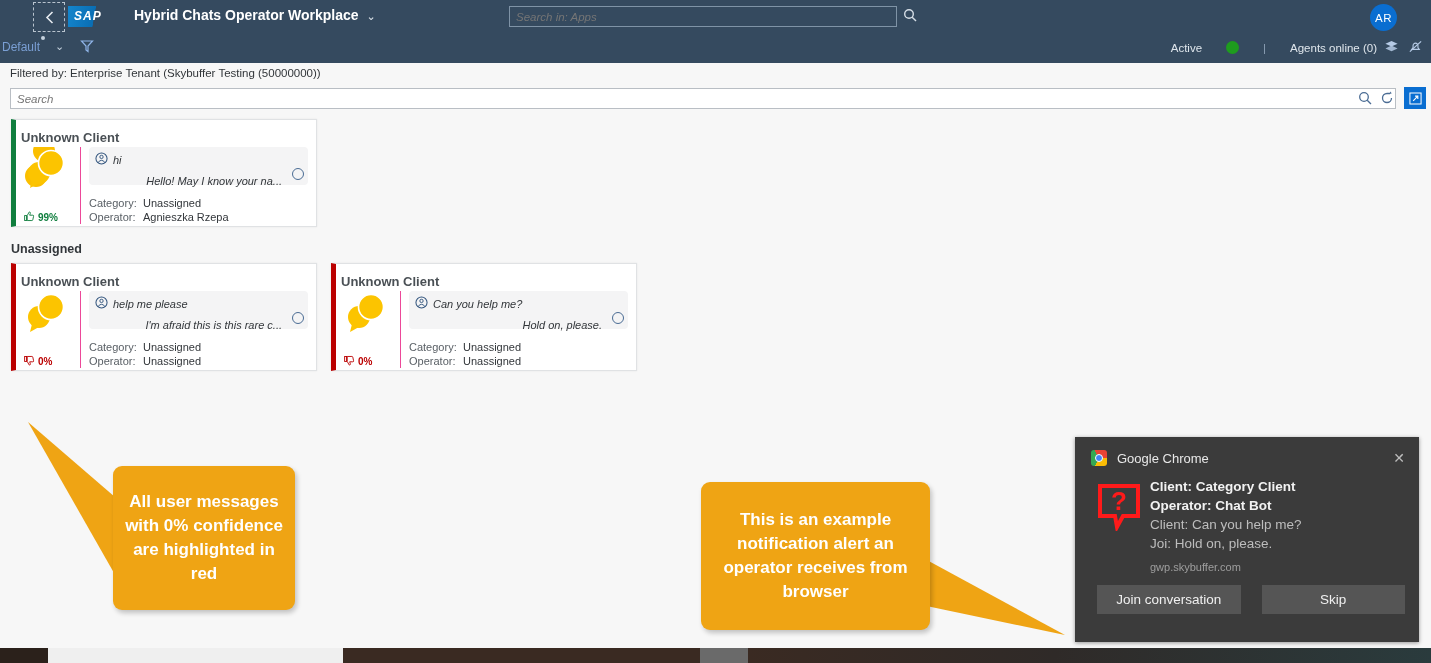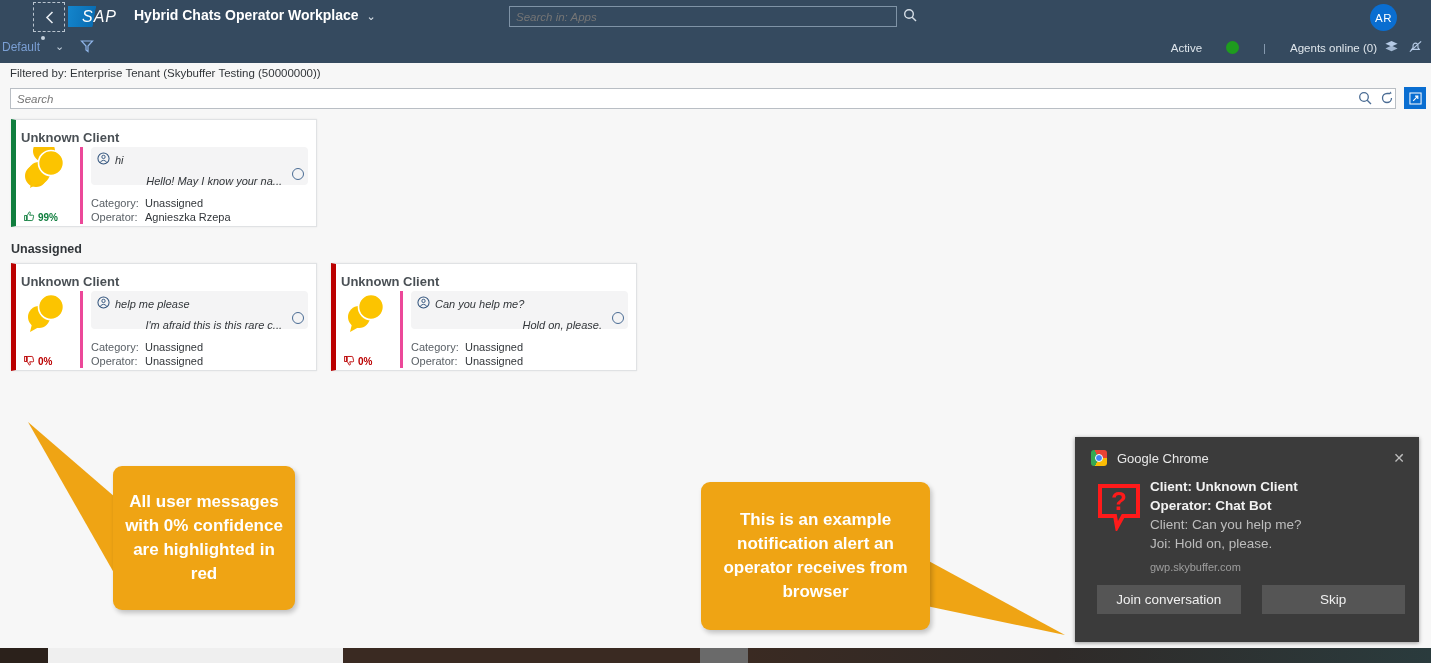--- a/index.html
+++ b/index.html
@@ -18,22 +18,22 @@
   .hdr-row1 { position: relative; height: 34px; }
   .back-btn {
     position: absolute; left: 34px; top: 3px; width: 30px; height: 28px;
     display: flex; align-items: center; justify-content: center;
     outline: 1px dashed #b9c4cf; color: #e6ebf0;
   }
   .back-btn svg { display: block; }
   .sap-logo {
     position: absolute; left: 68px; top: 6px; width: 58px; height: 21px;
     background: linear-gradient(100deg, #1485cc 0%, #0a6eb4 45%, #354a5f 46%, #354a5f 100%);
-    color: #fff; font-weight: normal; font-size: 16px; letter-spacing: 1px;
-    font-style: italic; padding-left: 14px; line-height: 21px;
+    color: #fff; font-weight: bold; font-size: 12px; letter-spacing: 1px;
+    font-style: italic; padding-left: 6px; line-height: 21px;
   }
   .app-title {
     position: absolute; left: 134px; top: 7px;
     font-size: 14px; font-weight: bold; color: #fff;
   }
   .app-title .chev { font-weight: normal; font-size: 11px; margin-left: 4px; color: #dfe6ec; }
   .shell-search {
     position: absolute; left: 509px; top: 6px; width: 388px; height: 21px;
     background: transparent; border: 1px solid #7f93a6;
     color: #c6d2de; font-style: italic; font-size: 11.5px;
@@ -111,21 +111,21 @@
   .card-body { display: flex; padding: 2px 0 0 6px; }
   .card-left { width: 58px; position: relative; }
   .bubble-icon { margin: 0 0 0 2px; }
   .conf {
     position: absolute; left: 2px; bottom: 0; display: flex; align-items: center; gap: 3px;
     font-size: 10px; font-weight: bold;
   }
   .conf.ok { color: #107e3e; }
   .conf.bad { color: #bb0000; }
   .card-right {
-    flex: 1; border-left: 3px solid #ec4899; padding-left: 8px; padding-right: 8px;
+    flex: 1; border-left: 1px solid #ec4899; padding-left: 8px; padding-right: 8px;
   }
   .msg-bubble {
     background: #f4f4f5; border-radius: 4px; padding: 4px 6px 5px 6px;
     position: relative; height: 38px;
   }
   .msg-in { display: flex; align-items: center; gap: 5px; }
   .msg-in-text {
     font-size: 11px; font-style: italic; color: #32363a;
   }
   .msg-out {
@@ -464,21 +464,21 @@
   </div>
 
   <div class="cn-body">
     <div class="cn-icon">
       <svg width="44" height="48" viewBox="0 0 44 48">
         <path d="M3 3 H41 V33 H26 L20 44 L18 33 H3 Z" fill="none" stroke="#ff1a1a" stroke-width="4"></path>
         <text x="22" y="27" font-family="'Liberation Sans',sans-serif" font-size="26" font-weight="bold" fill="#ff1a1a" text-anchor="middle">?</text>
       </svg>
     </div>
     <div class="cn-text">
-      <div class="cn-l1">Client:  Unknown Client</div>
+      <div class="cn-l1">Client:  Category Client</div>
       <div class="cn-l2">Operator:  Chat Bot</div>
       <div class="cn-l3">Client: Can you help me?</div>
       <div class="cn-l4">Joi: Hold on, please.</div>
       <div class="cn-origin">gwp.skybuffer.com</div>
     </div>
   </div>
 
   <div class="cn-actions">
     <div class="cn-btn">Join conversation</div>
     <div class="cn-btn">Skip</div>

